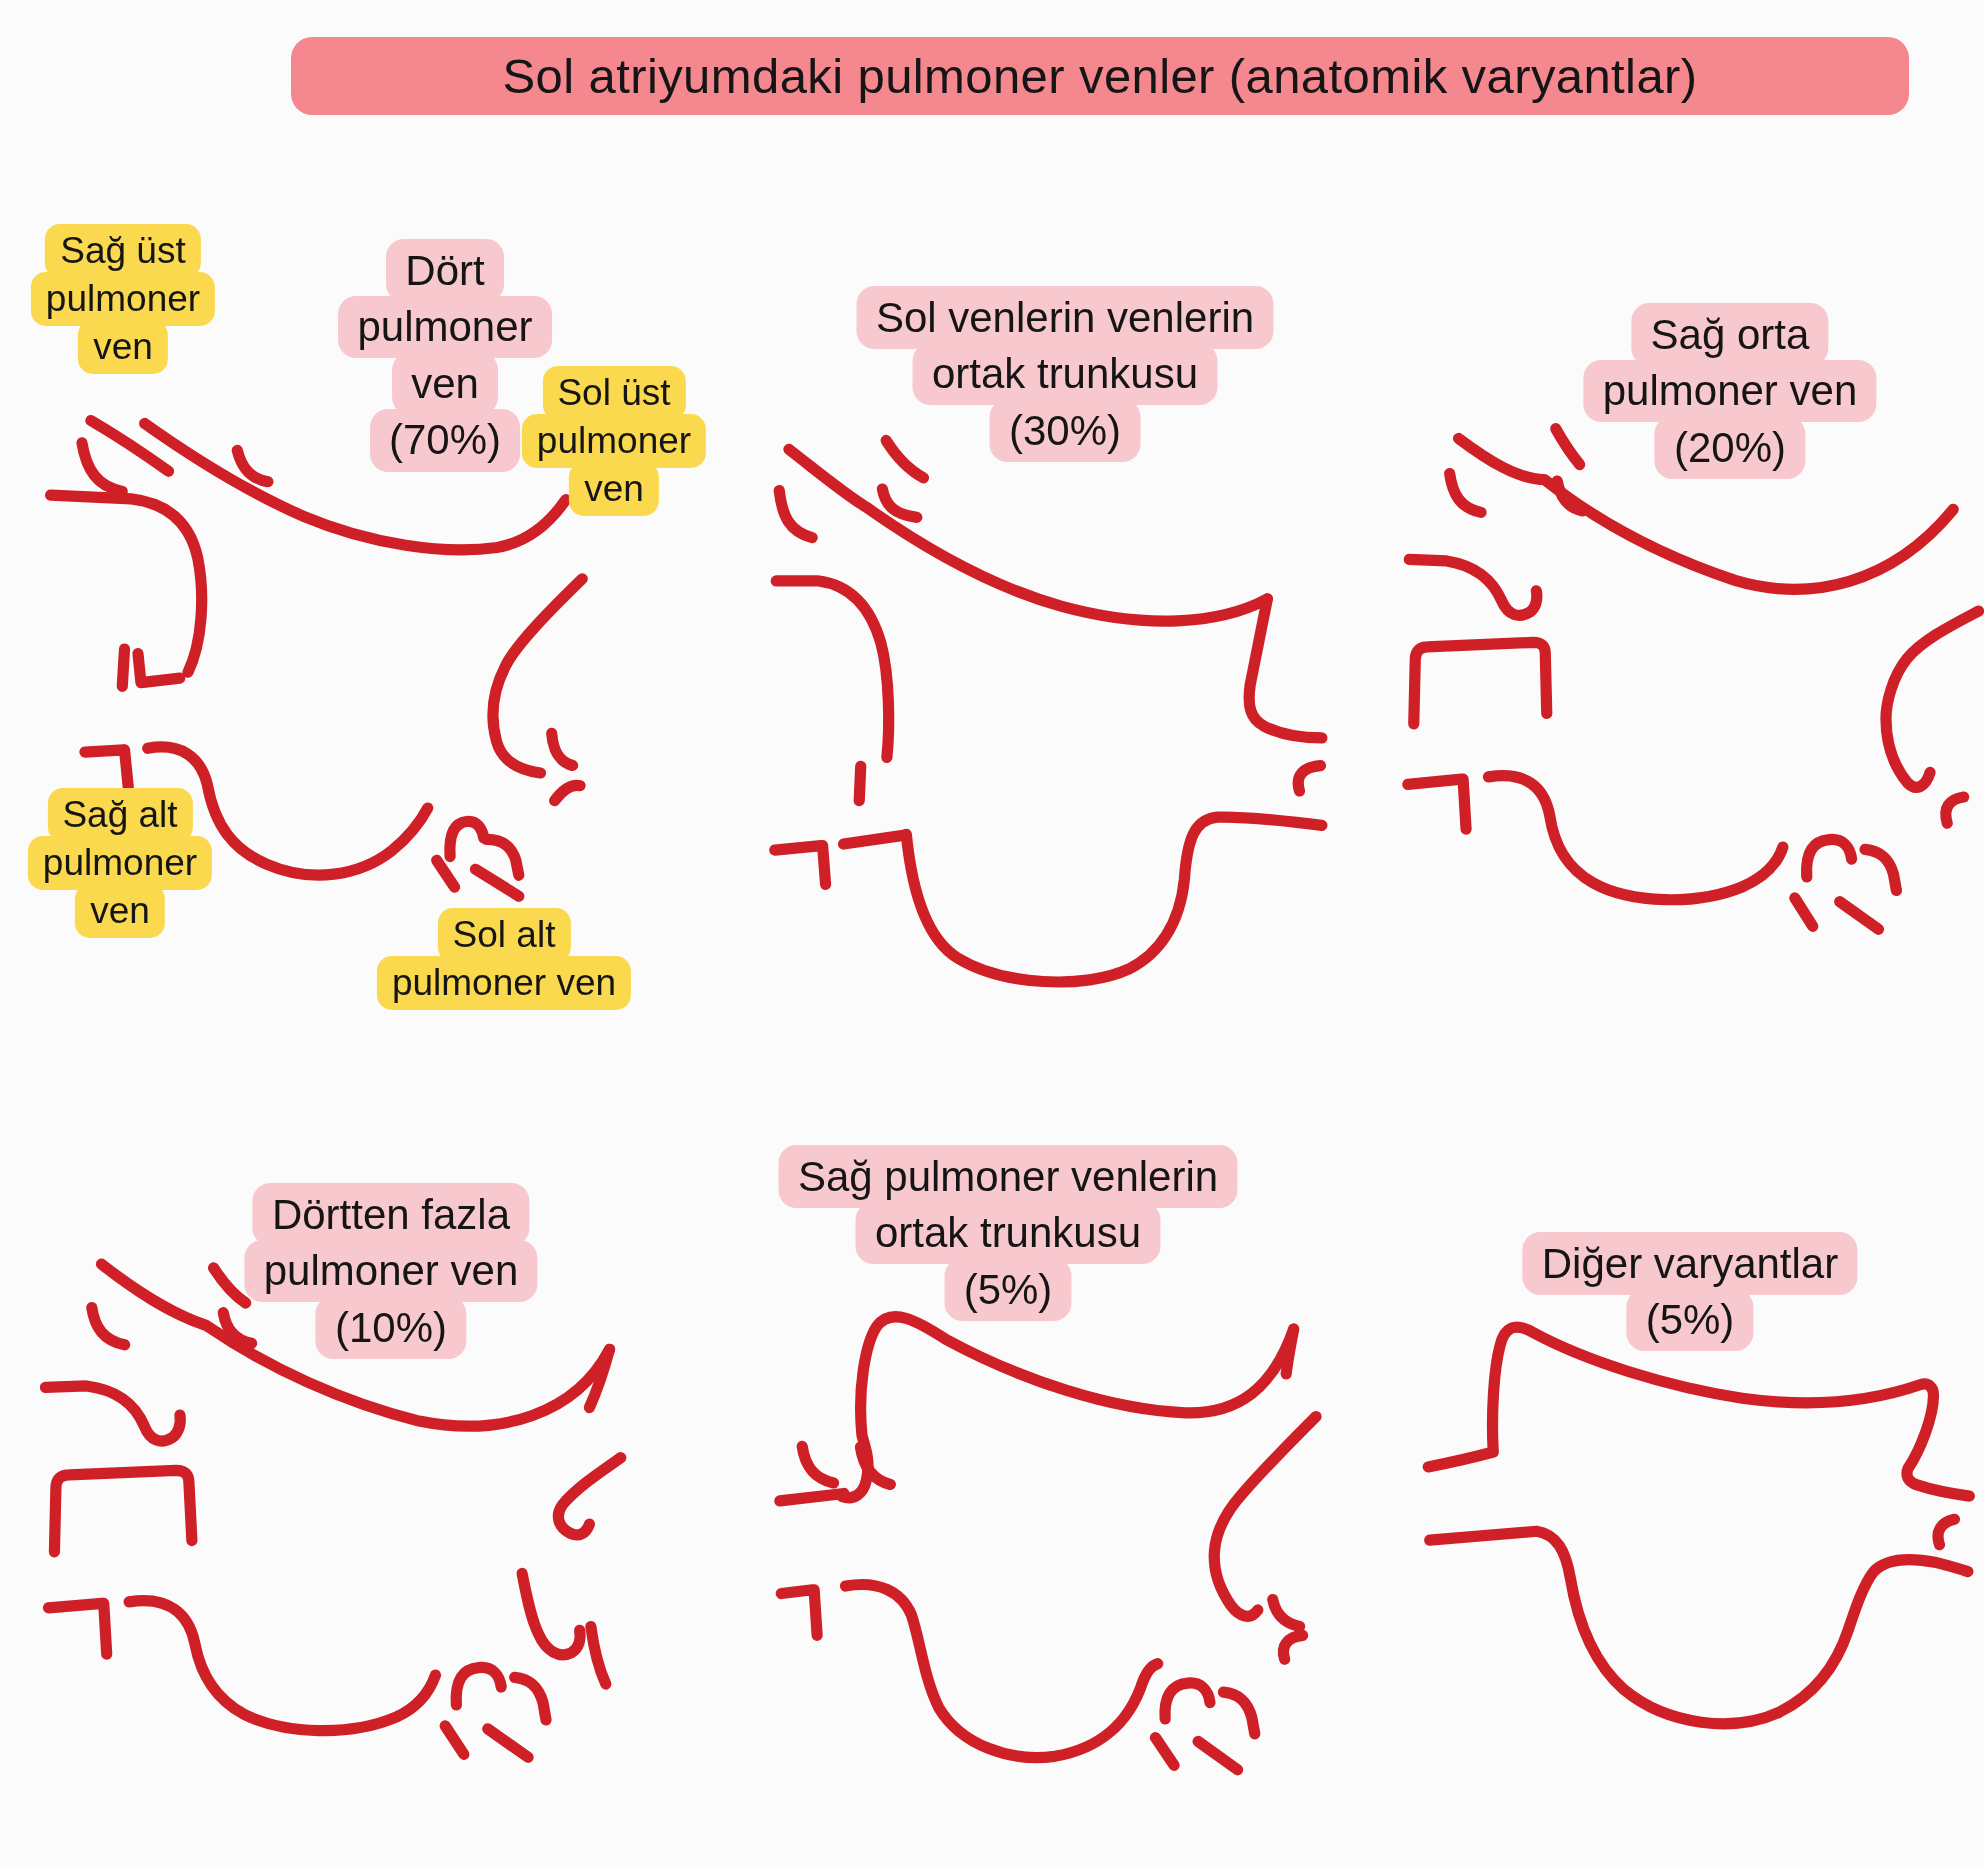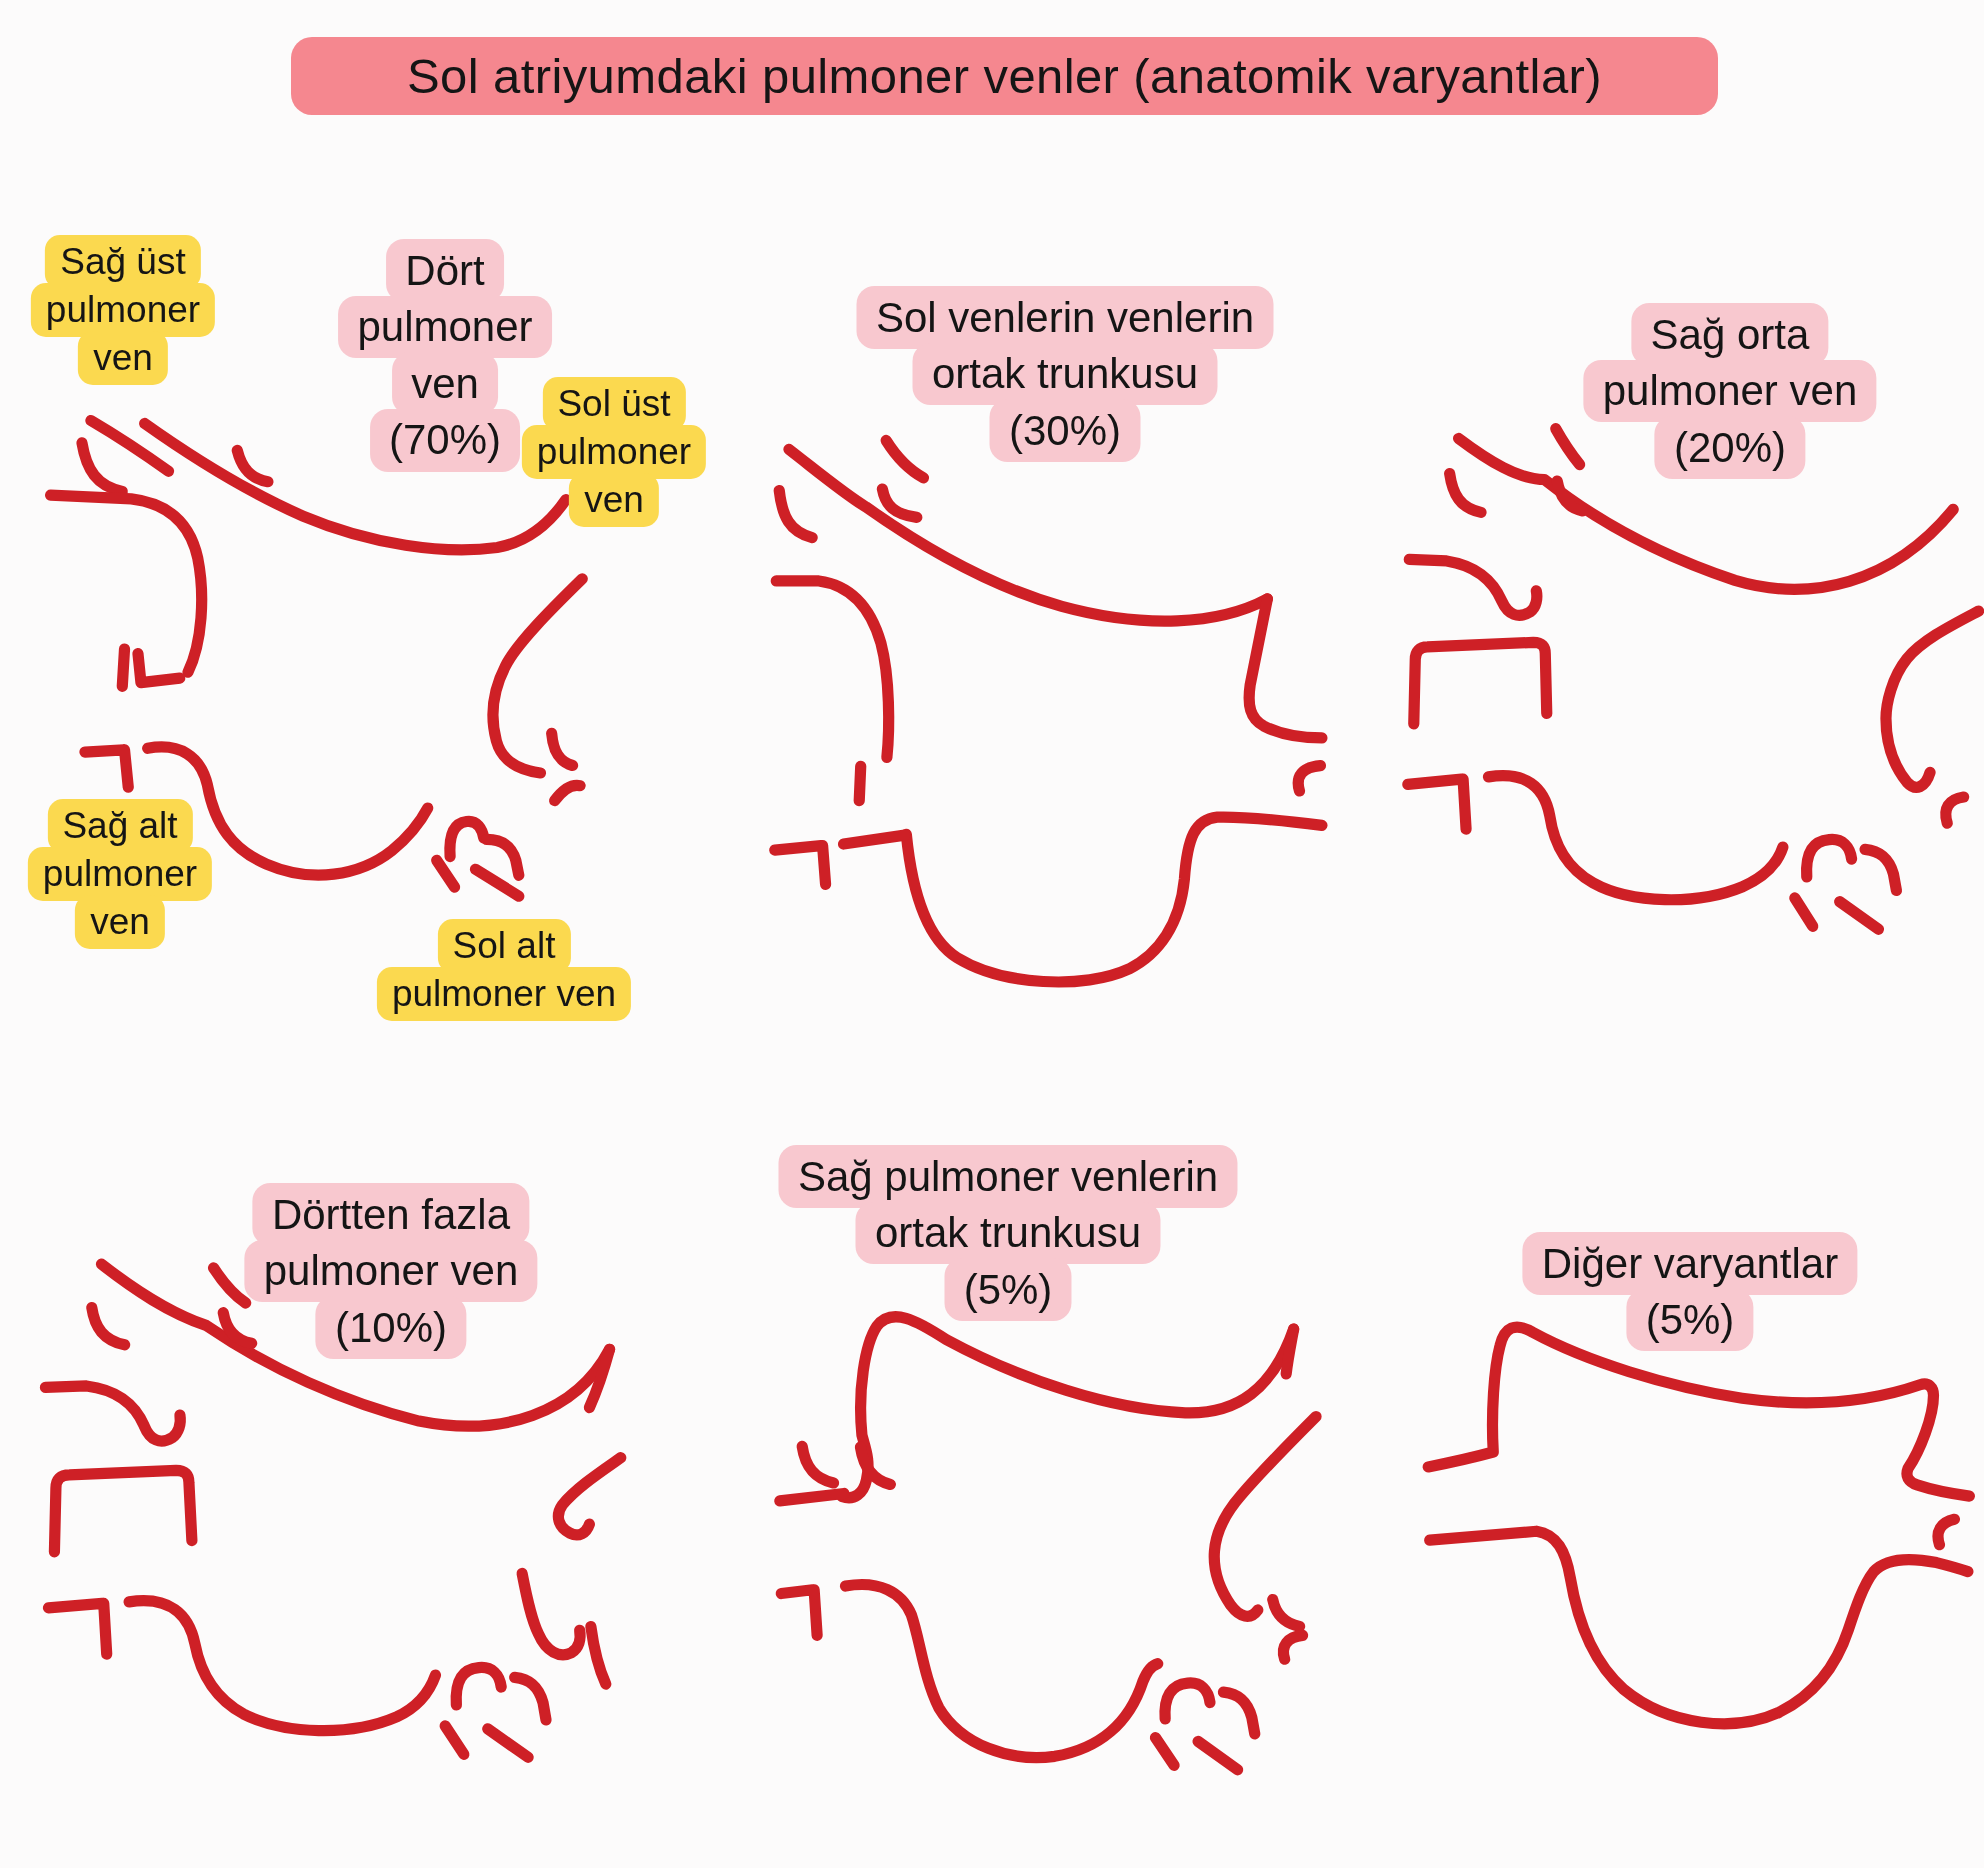--- a/index.html
+++ b/index.html
@@ -7,34 +7,34 @@
     --line:#CE2026; --text:#151515; --background:#FCFBFB;
   }
   html,body{margin:0;padding:0;}
   body{
     width:1985px;height:1868px;position:relative;overflow:hidden;
     background:var(--background);
     font-family:"Liberation Sans", sans-serif;color:var(--text);
   }
   .stage{position:absolute;inset:0;}
   .title{
-    position:absolute;left:291px;top:37px;width:1427px;height:78px;
+    position:absolute;left:291px;top:37px;width:1618px;height:78px;
     background:var(--title_bg);border-radius:21px;
     display:flex;align-items:center;justify-content:center;
     font-size:49px;letter-spacing:0.4px;z-index:3;
   }
   .sticker{
     position:absolute;display:flex;flex-direction:column;align-items:center;
     transform:translateX(-50%);z-index:2;text-align:center;
   }
   .sticker .ln{
     white-space:nowrap;line-height:1.42;border-radius:18px;color:var(--text);
   }
   .sticker.pink .ln{background:var(--label_bg);font-size:42px;padding:1.5px 19.4px;margin-top:28px;}
-  .sticker.yellow .ln{background:var(--callout_bg);font-size:37px;padding:0.7px 15px;border-radius:15px;margin-top:11px;}
+  .sticker.yellow .ln{background:var(--callout_bg);font-size:37px;padding:0.7px 15px;border-radius:15px;}
   .sticker .ln + .ln{margin-top:-6px;}
   svg.vein{position:absolute;z-index:1;overflow:visible;}
   svg.vein path{fill:none;stroke:var(--line);stroke-width:15;stroke-linecap:round;stroke-linejoin:round;}
 </style>
 </head>
 <body>
 
 <div class="stage">
 
   <div class="title">Sol atriyumdaki pulmoner venler (anatomik varyantlar)</div>

